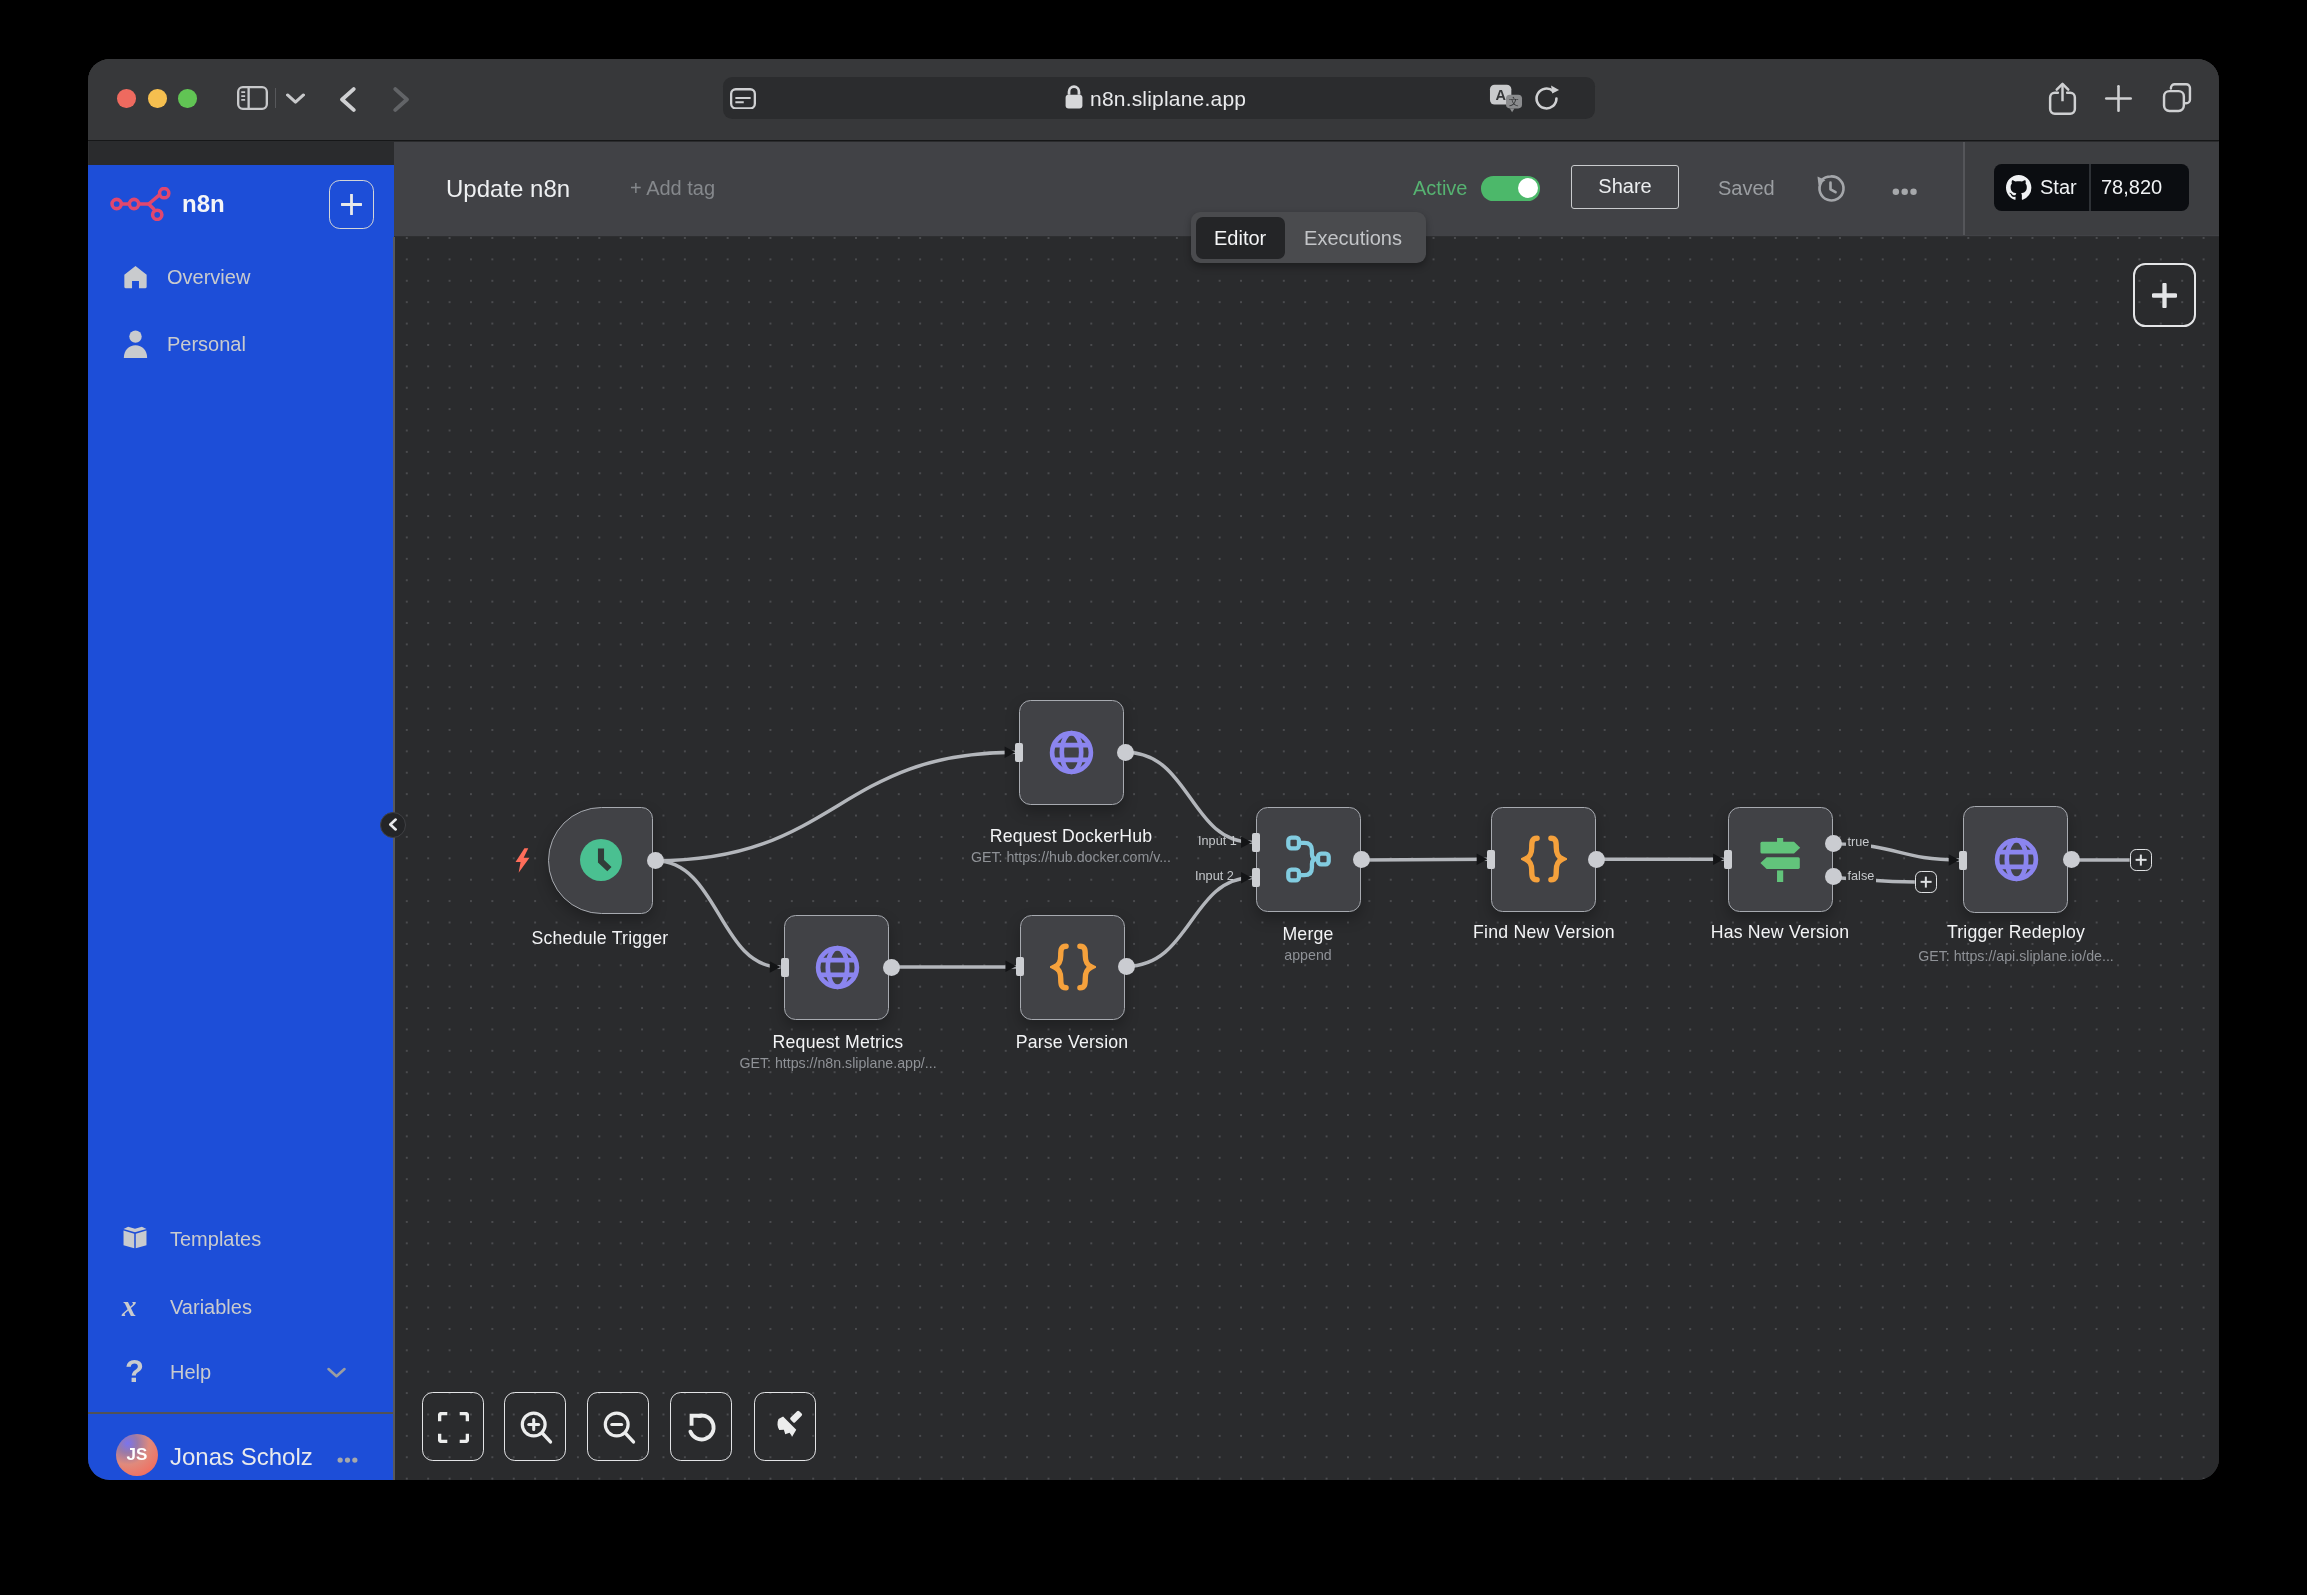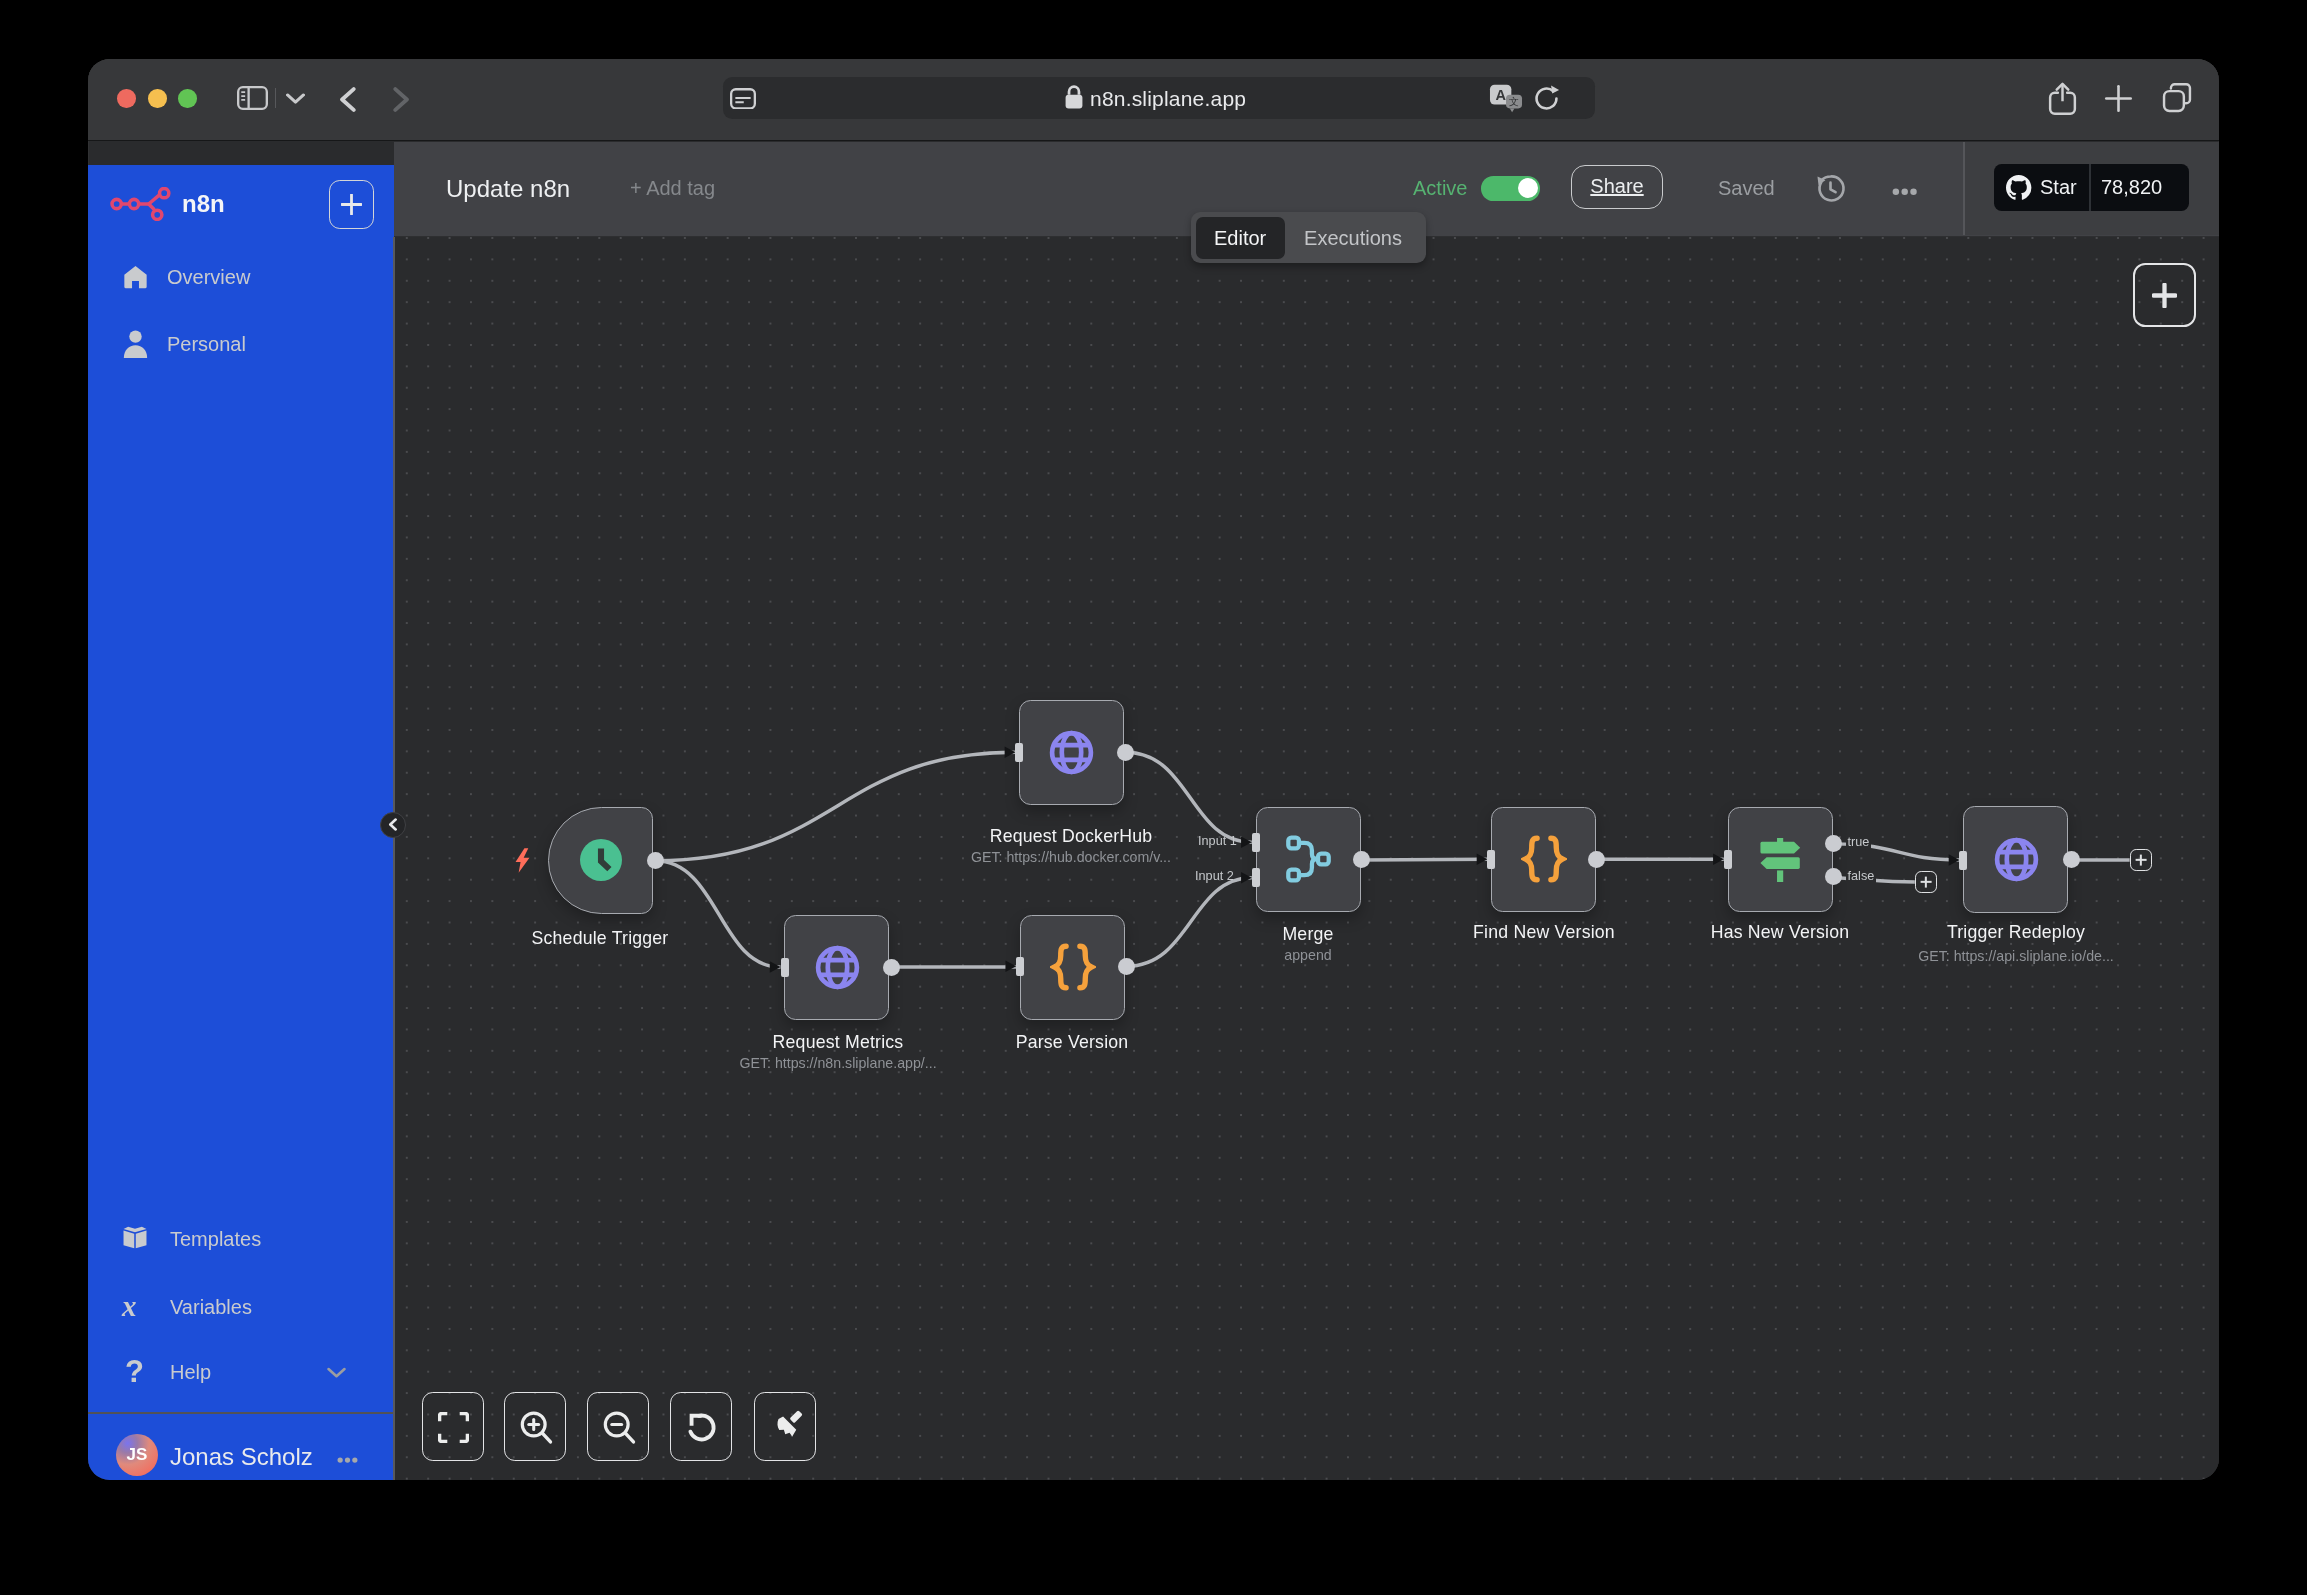--- a/index.html
+++ b/index.html
@@ -194,22 +194,22 @@
 
   <div id="hdr">
     <div class="abs" style="left:1569px; top:0; width:256px; height:93px; background:#3d3e41;"></div>
     <div class="abs" style="left:1569px; top:0; width:1.5px; height:93px; background:#55565a;"></div>
     <div class="abs" style="left:52px; top:33px; font-size:24px; font-weight:500; color:#eef0f2;">Update n8n</div>
     <div class="abs" style="left:236px; top:35px; font-size:20px; color:#85888c;">+ Add tag</div>
     <div class="abs" style="left:1019px; top:35px; font-size:20px; color:#56b271;">Active</div>
     <div class="abs" style="left:1087px; top:34px; width:59px; height:25px; border-radius:12.3px; background:#4cb86a;">
       <div style="position:absolute; right:2.3px; top:2.3px; width:20px; height:20px; border-radius:50%; background:#fff;"></div>
     </div>
-    <div class="abs" style="left:1177px; top:23px; width:92px; height:44px; border:1.5px solid #c9cbcd; border-radius:14px;
-       color:#eceef0; font-size:20px; text-align:center; line-height:41px;text-decoration:underline;">Share</div>
+    <div class="abs" style="left:1177px; top:23px; width:108px; height:44px; border:1.5px solid #c9cbcd; border-radius:3px;
+       color:#eceef0; font-size:20px; text-align:center; line-height:41px;">Share</div>
     <div class="abs" style="left:1324px; top:35px; font-size:20px; color:#9b9ea2;">Saved</div>
     <svg class="abs" style="left:1421px; top:31px;" width="31" height="31" viewBox="0 0 40 40">
       <path d="M8,12 A15.5,15.5 0 1 0 20,4.5 C15.5,4.5 11.5,6.3 8.5,9.3" fill="none" stroke="#a4a6aa" stroke-width="3.4" stroke-linecap="round"></path>
       <polygon points="3.2,4.5 4.5,15.5 13.5,9.5" fill="#a4a6aa"></polygon>
       <polyline points="20,12.5 20,21 26.5,24.8" fill="none" stroke="#a4a6aa" stroke-width="3.4" stroke-linecap="round" stroke-linejoin="round"></polyline>
     </svg>
     <div class="abs" style="left:1498px; top:43px;">
       <svg width="25.4" height="7.7" viewBox="0 0 33 10">
         <circle cx="5" cy="5" r="4.2" fill="#a6a8ab"></circle>
           <circle cx="16.5" cy="5" r="4.2" fill="#a6a8ab"></circle>

